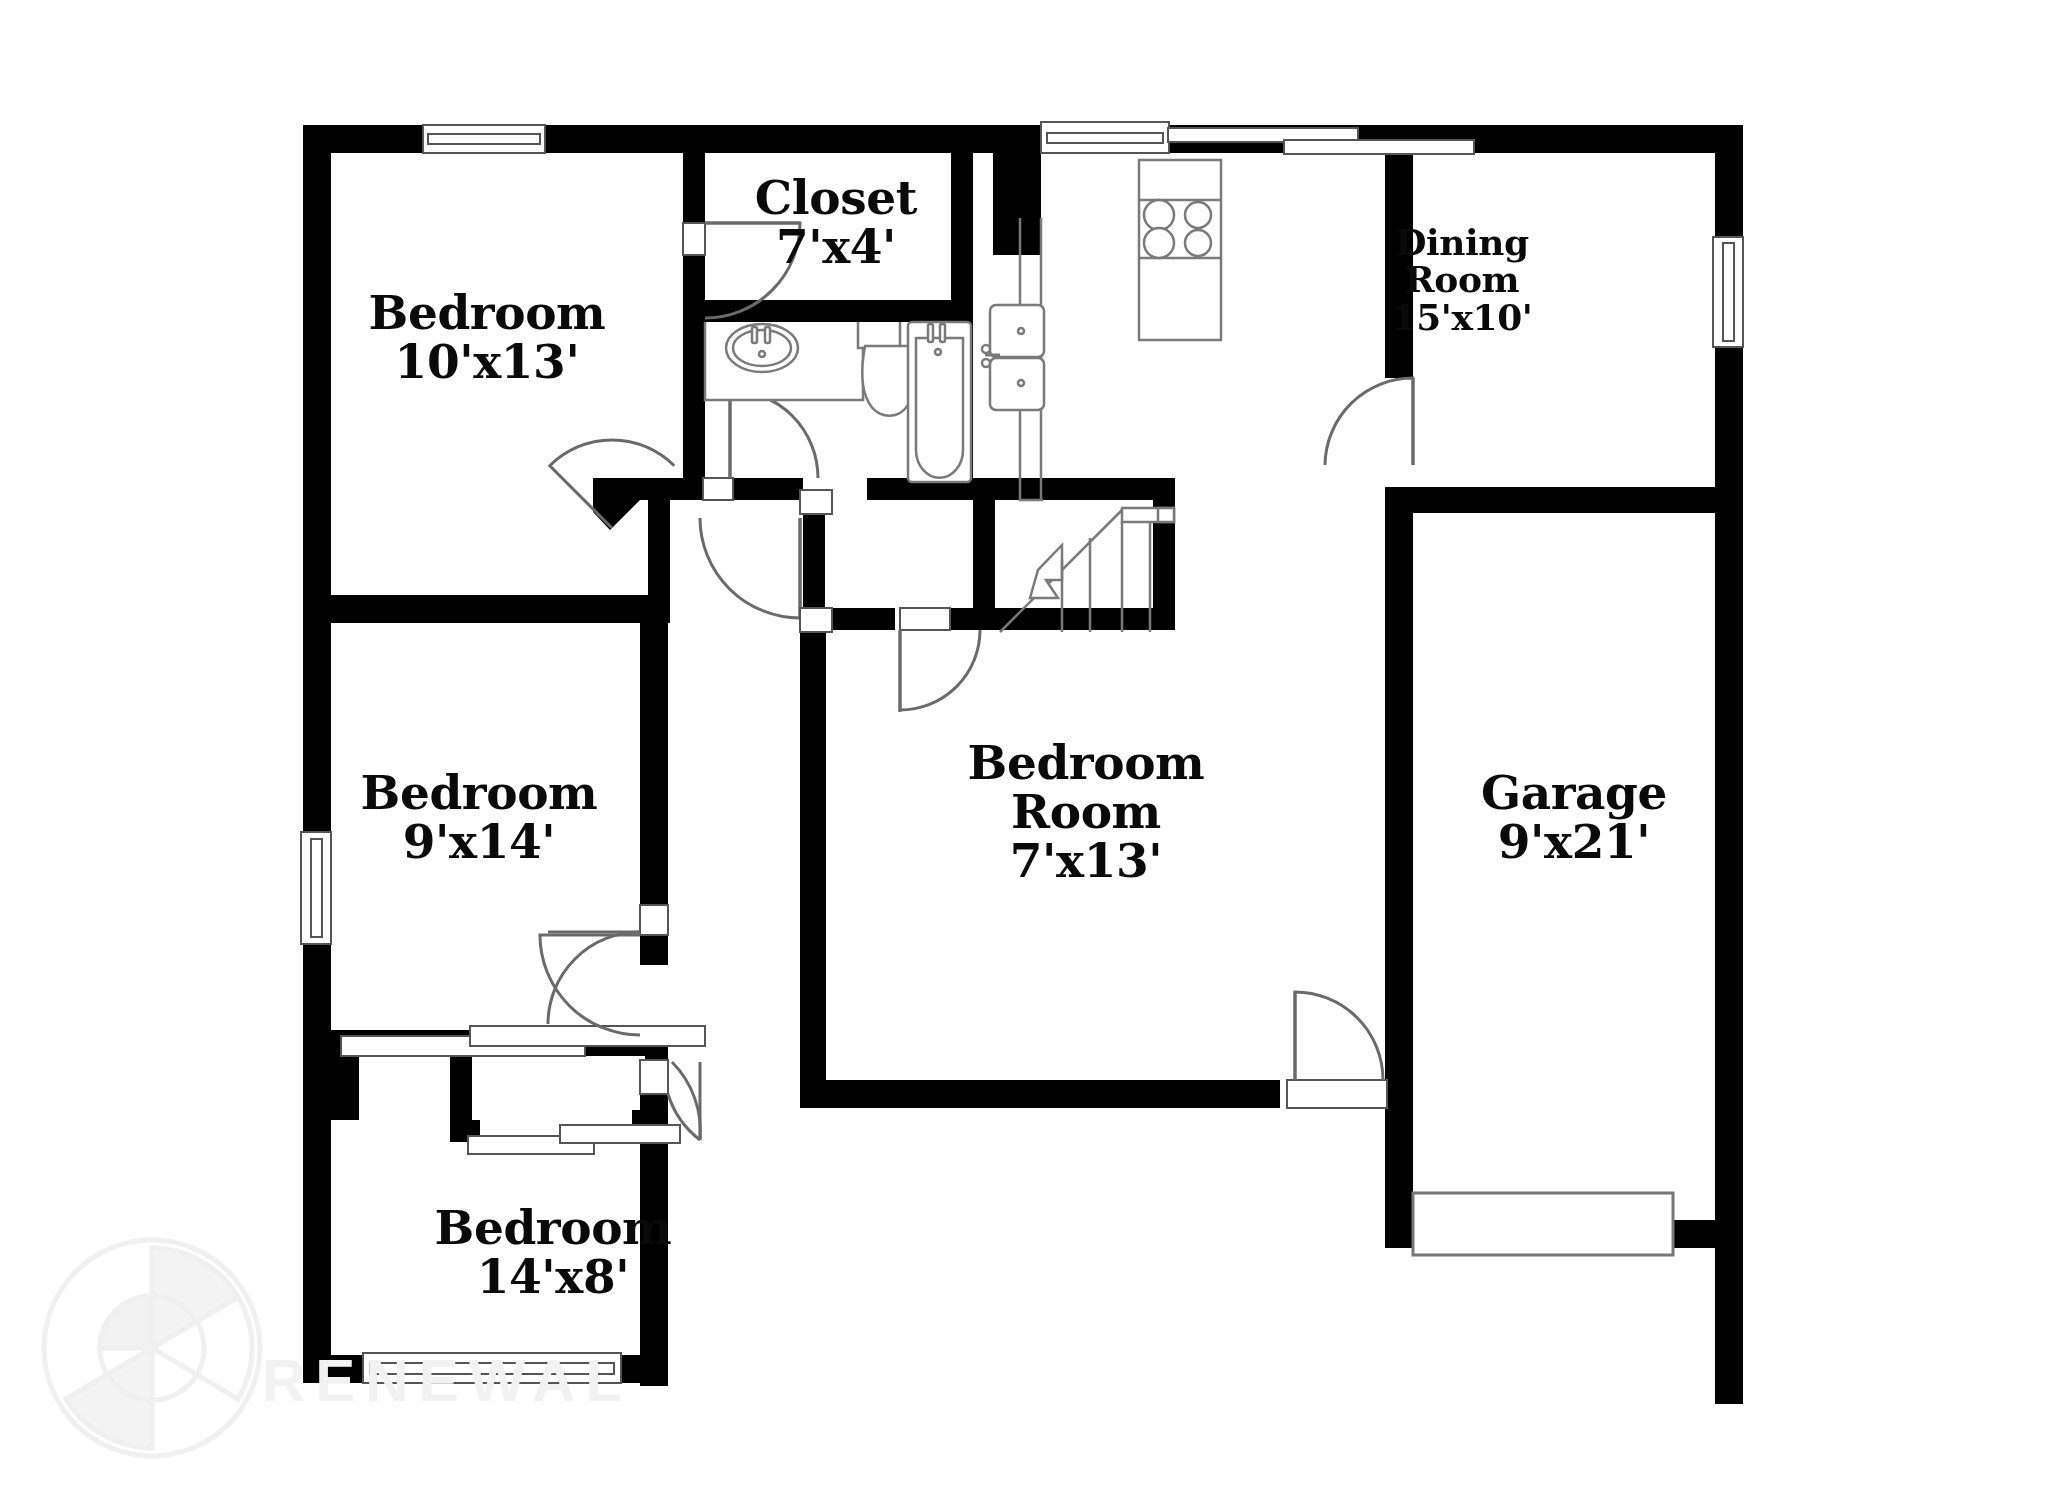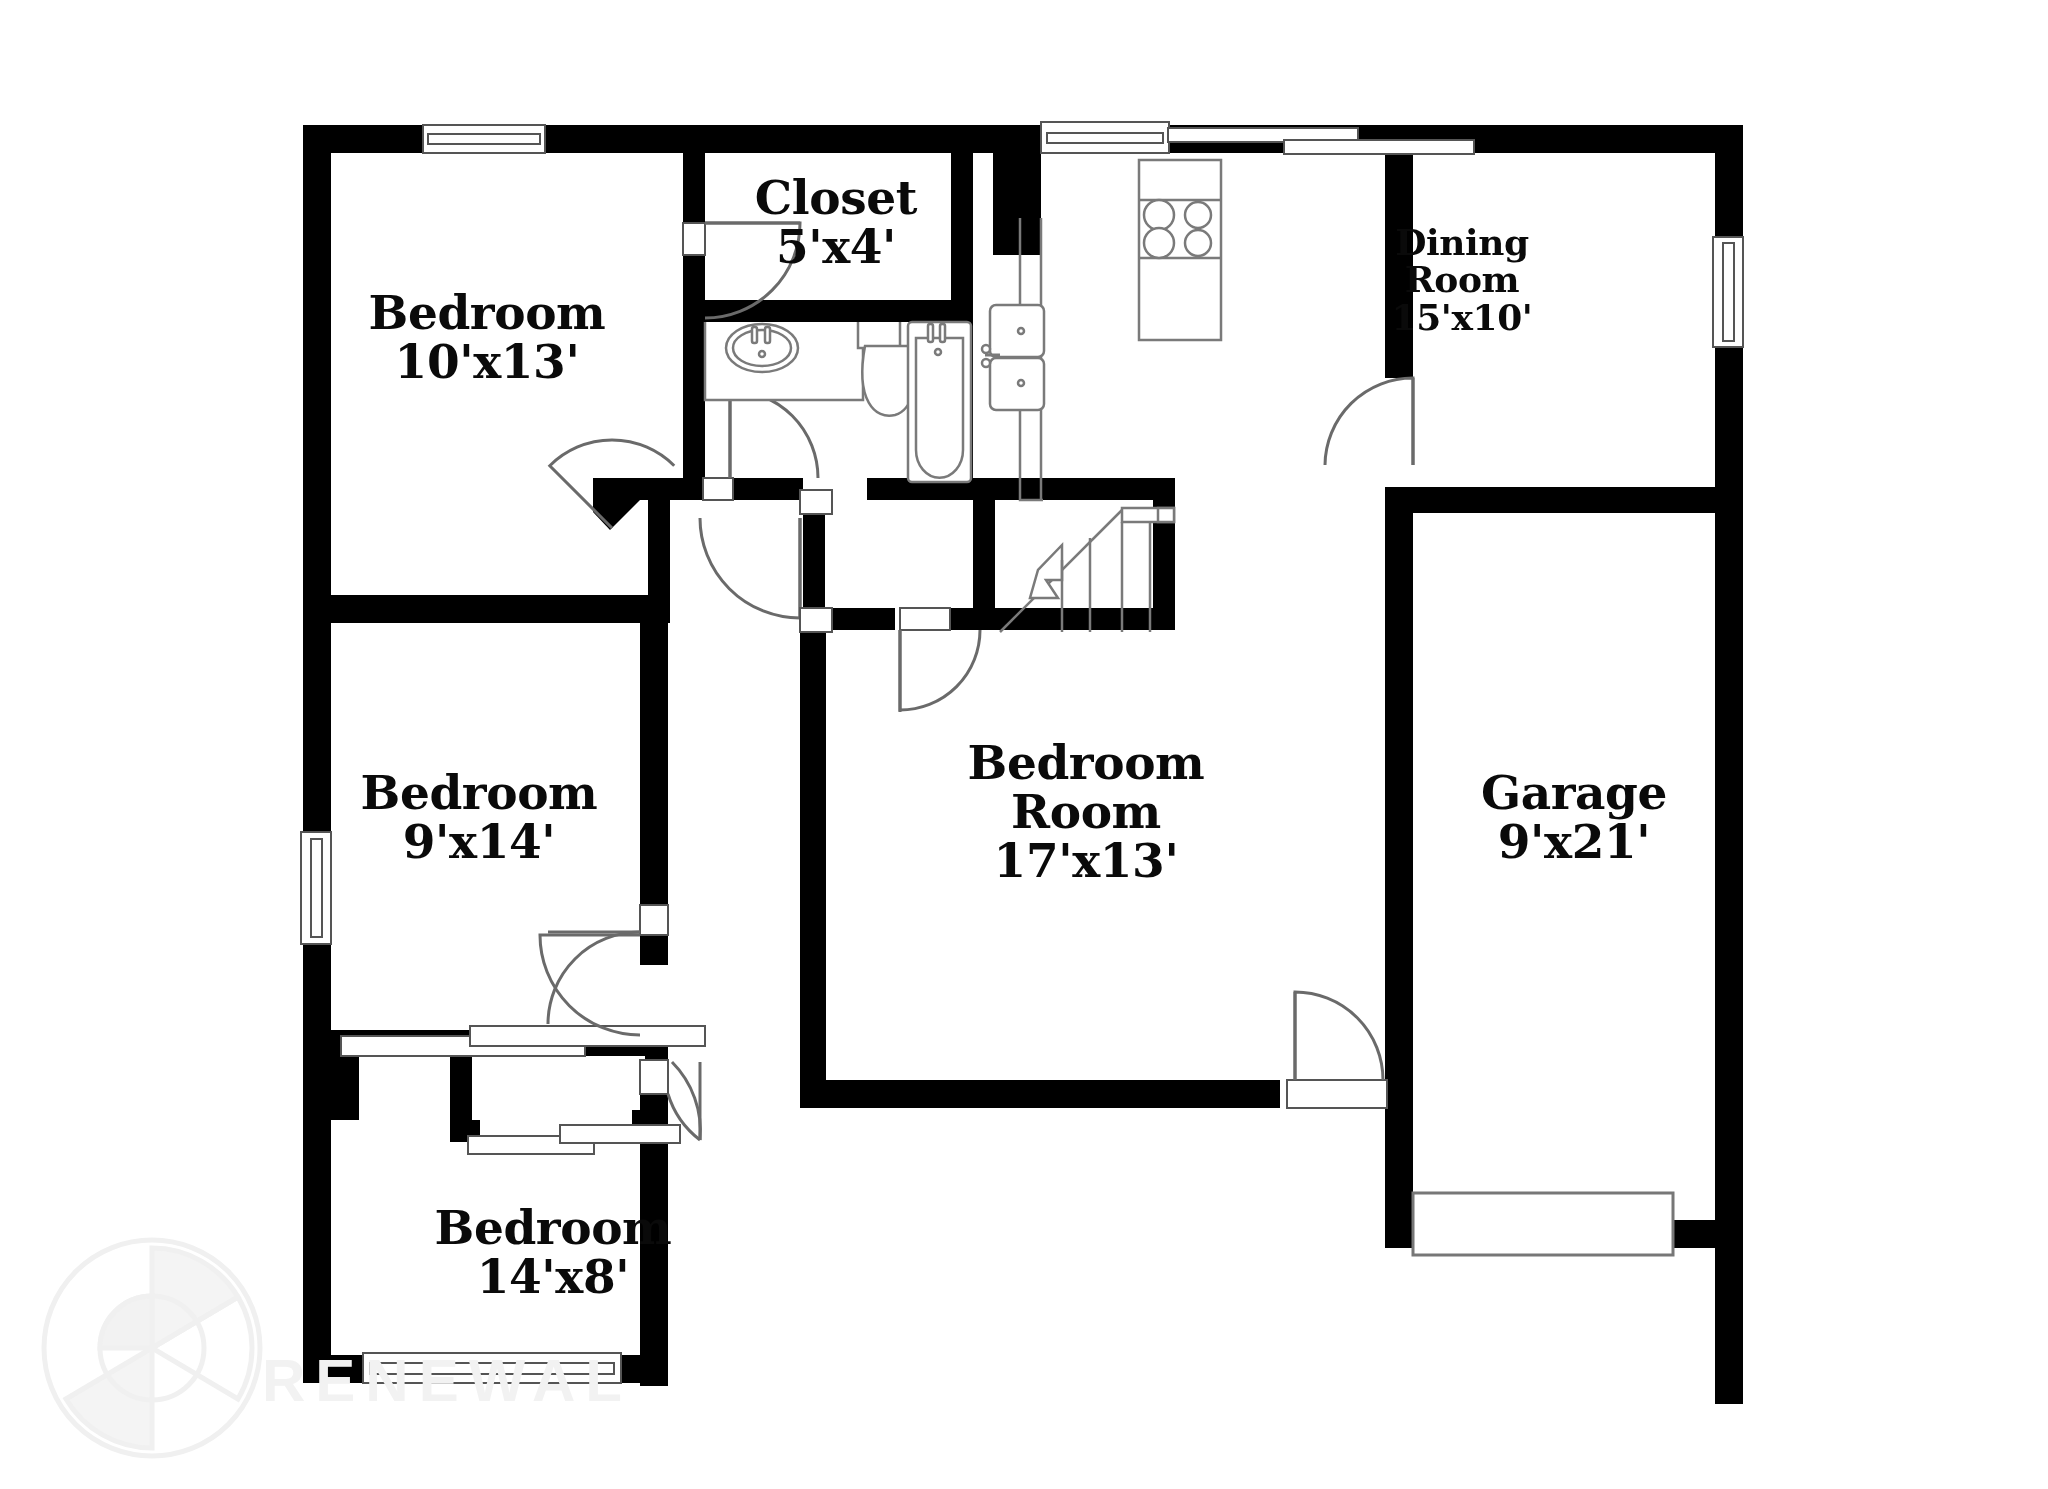--- a/index.html
+++ b/index.html
@@ -330,39 +330,39 @@
     </g>
   </svg>
 
   <div class="room-label lbl-bedroom1">
     <span class="rl-name">Bedroom</span>
     <span class="rl-dim">10'x13'</span>
   </div>
 
   <div class="room-label lbl-closet">
     <span class="rl-name">Closet</span>
-    <span class="rl-dim">5'x4'</span>
+    <span class="rl-dim">7'x4'</span>
   </div>
 
 
   <div class="room-label lbl-dining">
     <span class="rl-name">Dining</span>
     <span class="rl-name">Room</span>
     <span class="rl-dim">15'x10'</span>
   </div>
 
   <div class="room-label lbl-bedroom2">
     <span class="rl-name">Bedroom</span>
     <span class="rl-dim">9'x14'</span>
   </div>
 
   <div class="room-label lbl-living">
     <span class="rl-name">Bedroom</span>
     <span class="rl-name">Room</span>
-    <span class="rl-dim">17'x13'</span>
+    <span class="rl-dim">7'x13'</span>
   </div>
 
   <div class="room-label lbl-garage">
     <span class="rl-name">Garage</span>
     <span class="rl-dim">9'x21'</span>
   </div>
 
   <div class="room-label lbl-bedroom3">
     <span class="rl-name">Bedroom</span>
     <span class="rl-dim">14'x8'</span>

